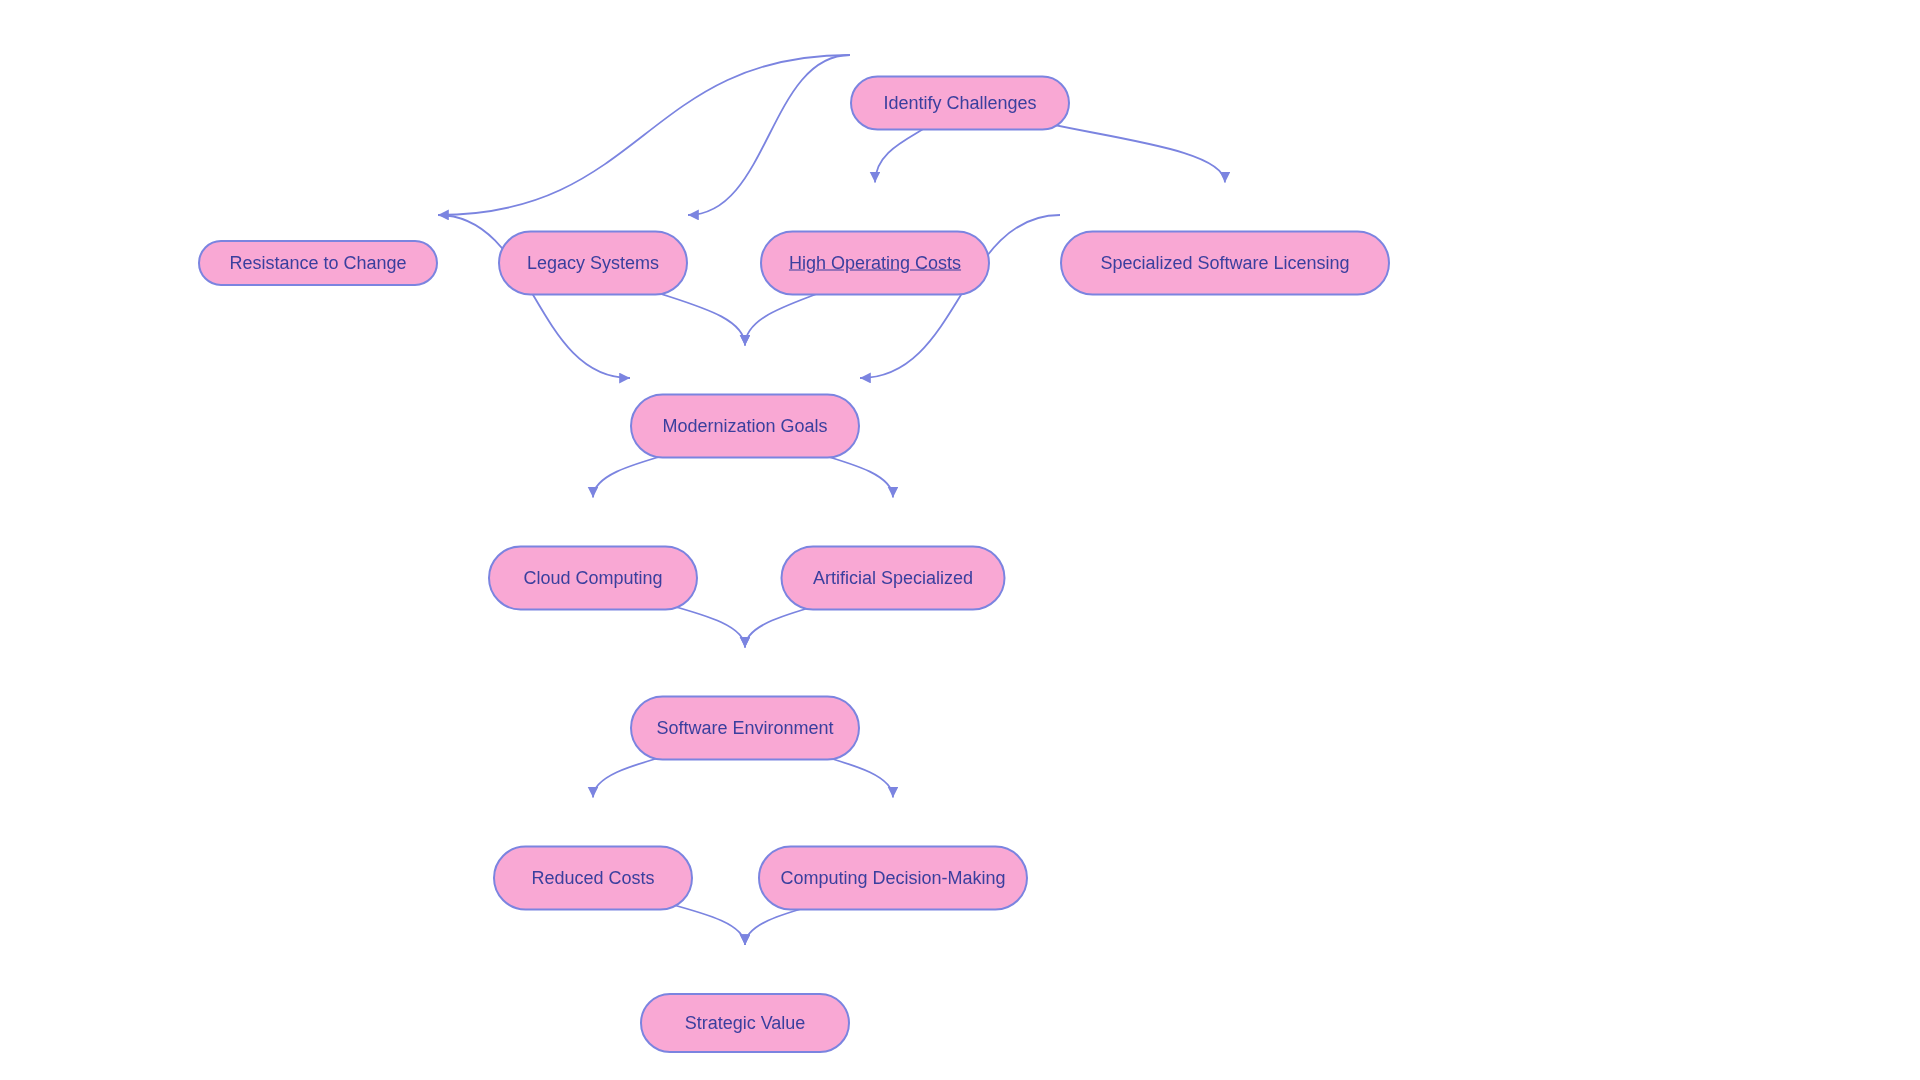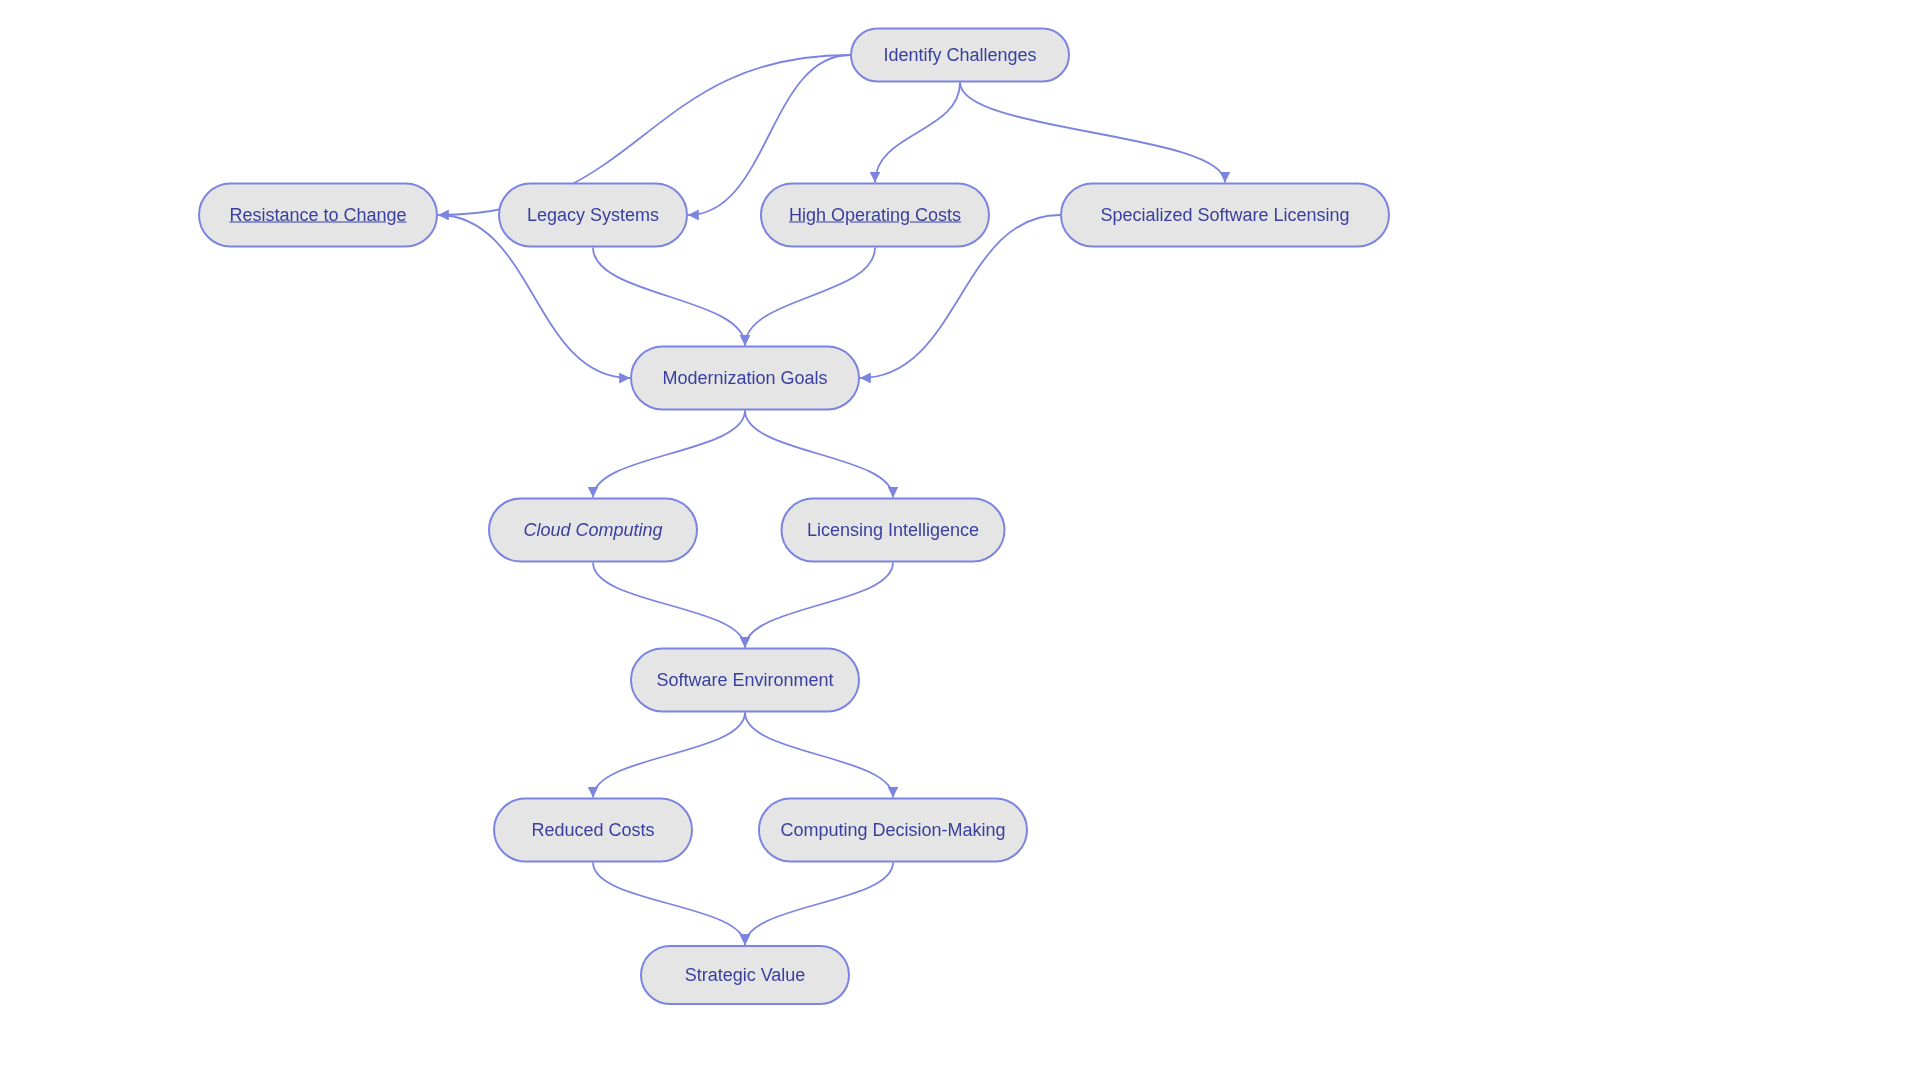--- a/index.html
+++ b/index.html
@@ -19,32 +19,33 @@
     svg#connections {
       position: absolute;
       top: 0;
       left: 0;
       width: 100%;
       height: 100%;
       pointer-events: none;
     }
     .node {
       position: absolute;
-      background: #e5e5e5;
+      background: #f9a8d4;
       border: 2px solid #7b84e0;
       border-radius: 50px;
       display: flex;
       align-items: center;
       justify-content: center;
       text-align: center;
       color: #3a3f9e;
       font-size: 18px;
       font-weight: 500;
       padding: 10px 20px;
       transform: translate(-50%, -50%);
+      margin-top: 48px;
     }
   </style>
 </head>
 <body>
 
 <div id="diagram-container">
   <svg id="connections">
       <defs>
         <marker id="arrowhead" markerWidth="8" markerHeight="8" refX="6" refY="3" orient="auto">
           <polygon points="0 0, 6 3, 0 6" fill="#7b84e0"></polygon>
@@ -61,24 +62,24 @@
       <path d="M 745 410.5 C 745 454, 593 454, 593 497.5" stroke="#7b84e0" stroke-width="1.8" fill="none" marker-end="url(#arrowhead)"></path>
       <path d="M 745 410.5 C 745 454, 893 454, 893 497.5" stroke="#7b84e0" stroke-width="1.8" fill="none" marker-end="url(#arrowhead)"></path>
       <path d="M 593 562.5 C 593 605, 745 605, 745 647.5" stroke="#7b84e0" stroke-width="1.8" fill="none" marker-end="url(#arrowhead)"></path>
       <path d="M 893 562.5 C 893 605, 745 605, 745 647.5" stroke="#7b84e0" stroke-width="1.8" fill="none" marker-end="url(#arrowhead)"></path>
       <path d="M 745 712.5 C 745 755, 593 755, 593 797.5" stroke="#7b84e0" stroke-width="1.8" fill="none" marker-end="url(#arrowhead)"></path>
       <path d="M 745 712.5 C 745 755, 893 755, 893 797.5" stroke="#7b84e0" stroke-width="1.8" fill="none" marker-end="url(#arrowhead)"></path>
       <path d="M 593 862.5 C 593 903.75, 745 903.75, 745 945" stroke="#7b84e0" stroke-width="1.8" fill="none" marker-end="url(#arrowhead)"></path>
       <path d="M 893 862.5 C 893 903.75, 745 903.75, 745 945" stroke="#7b84e0" stroke-width="1.8" fill="none" marker-end="url(#arrowhead)"></path>
     </svg>
 <div class="node" style="left: 960px; top: 55px; width: 220px; height: 55px;">Identify Challenges</div>
-    <div class="node" style="left: 318px; top: 215px; width: 240px; height: 65px; text-decoration: underline;">Resistance to Change</div>
+    <div class="node" style="left: 318px; top: 215px; width: 240px; height: 46px;">Resistance to Change</div>
     <div class="node" style="left: 593px; top: 215px; width: 190px; height: 65px;">Legacy Systems</div>
     <div class="node" style="left: 875px; top: 215px; width: 230px; height: 65px; text-decoration: underline;">High Operating Costs</div>
     <div class="node" style="left: 1225px; top: 215px; width: 330px; height: 65px;">Specialized Software Licensing</div>
     <div class="node" style="left: 745px; top: 378px; width: 230px; height: 65px; text-align: right;">Modernization Goals</div>
-    <div class="node" style="left: 593px; top: 530px; width: 210px; height: 65px; font-style: italic;">Cloud Computing</div>
-    <div class="node" style="left: 893px; top: 530px; width: 225px; height: 65px;">Licensing Intelligence</div>
+    <div class="node" style="left: 593px; top: 530px; width: 210px; height: 65px;">Cloud Computing</div>
+    <div class="node" style="left: 893px; top: 530px; width: 225px; height: 65px;">Artificial Specialized</div>
     <div class="node" style="left: 745px; top: 680px; width: 230px; height: 65px;">Software Environment</div>
     <div class="node" style="left: 593px; top: 830px; width: 200px; height: 65px;">Reduced Costs</div>
     <div class="node" style="left: 893px; top: 830px; width: 270px; height: 65px;">Computing Decision-Making</div>
     <div class="node" style="left: 745px; top: 975px; width: 210px; height: 60px;">Strategic Value</div>
   </div>
 
 </body></html>

